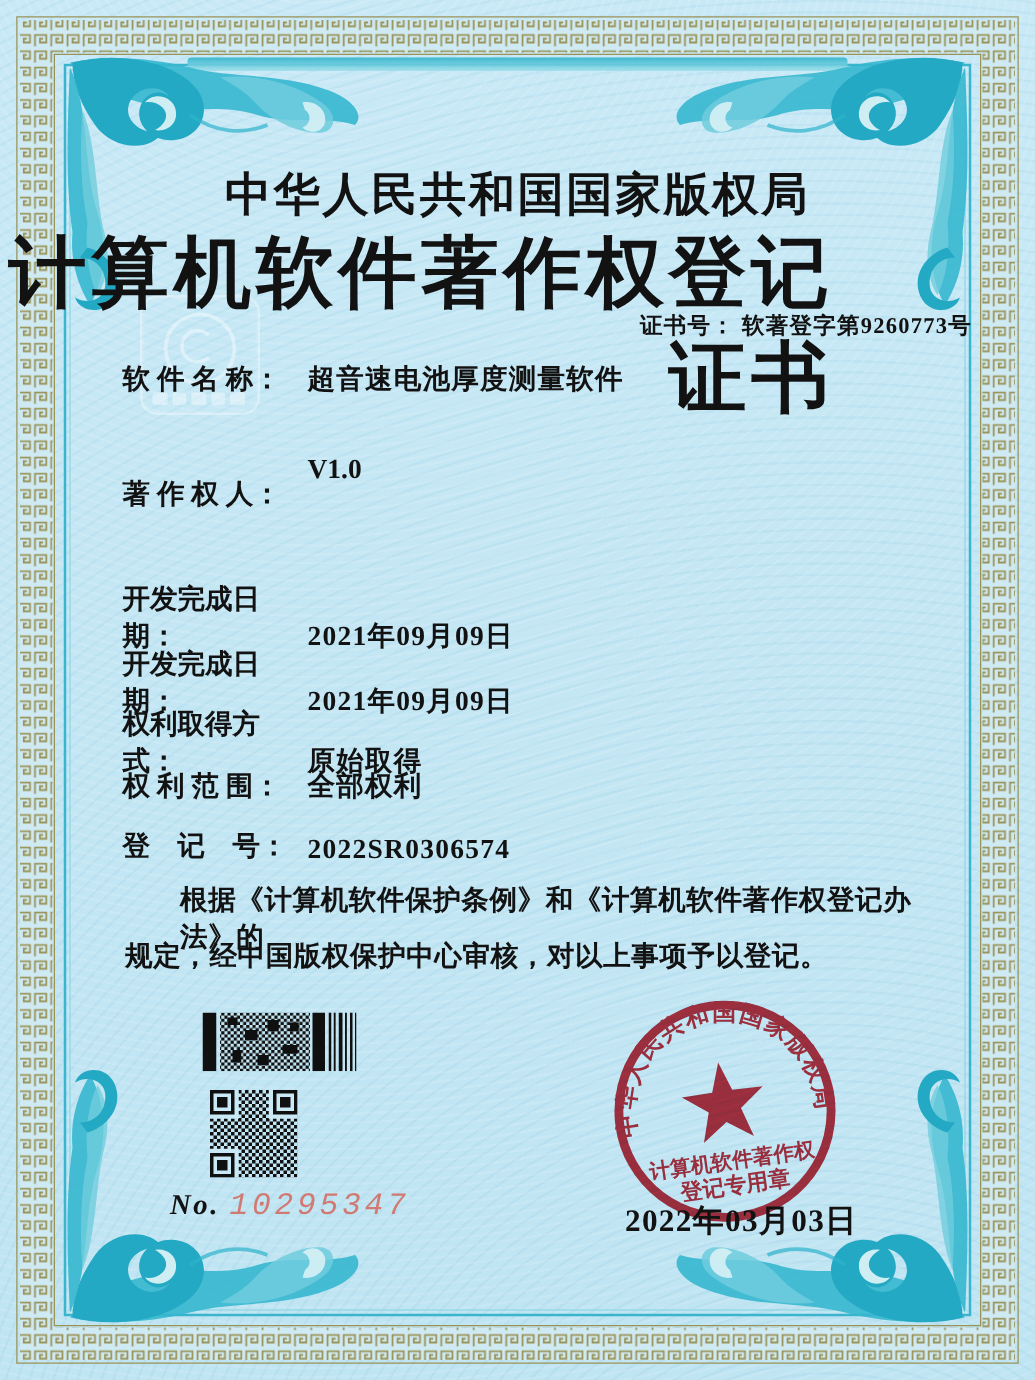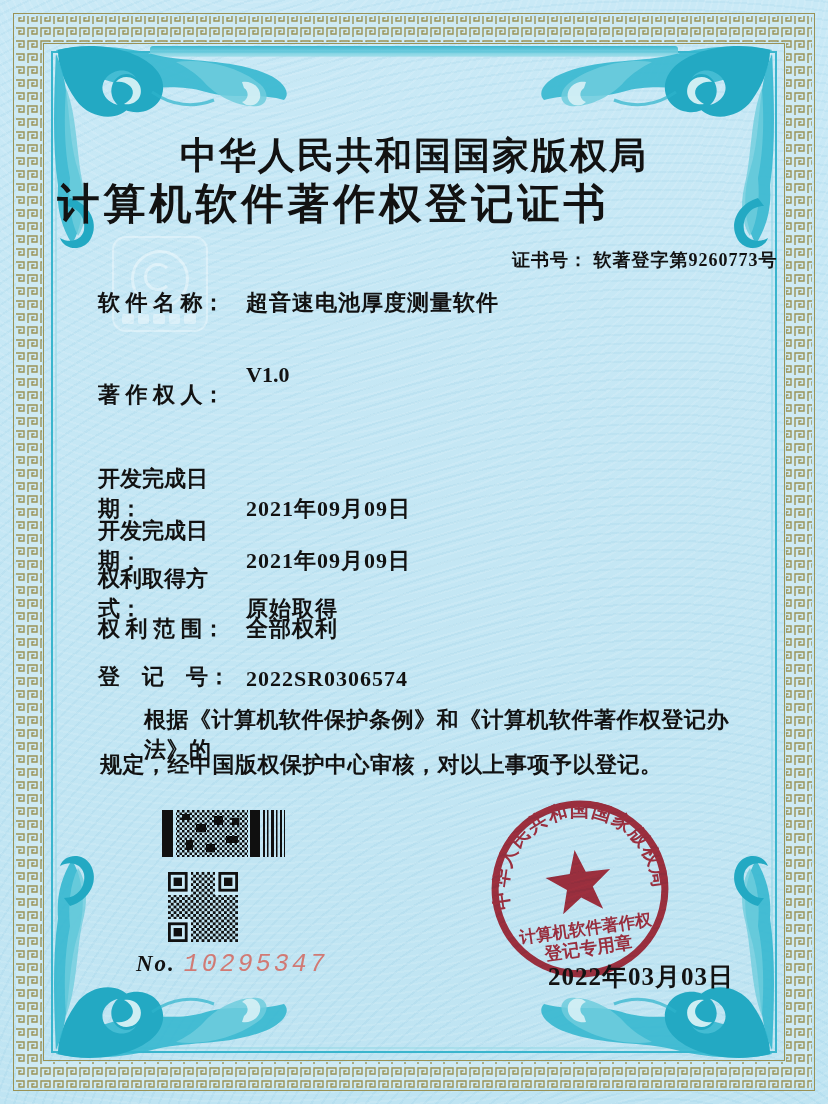--- a/index.html
+++ b/index.html
@@ -11,30 +11,30 @@
     background:
       repeating-radial-gradient(circle at 30% -10%, rgba(255,255,255,0.10) 0 2px, rgba(255,255,255,0) 2px 7px),
       repeating-radial-gradient(circle at 80% 120%, rgba(74,160,199,0.07) 0 2px, rgba(74,160,199,0) 2px 9px),
       linear-gradient(#c9e9f6,#bfe4f2);
     font-family:"Liberation Serif","DejaVu Serif",serif;
     color:#121212;
   }
   .frame{position:absolute;left:0;top:0;}
   .abs{position:absolute;}
   .title1{left:0;top:131px;width:828px;text-align:center;font-size:37px;font-weight:700;letter-spacing:2px;}
-  .title2{left:0;top:176px;width:667px;text-align:center;font-size:42px;font-weight:700;letter-spacing:4px;}
+  .title2{left:0;top:176px;width:667px;text-align:right;font-size:62px;font-weight:700;letter-spacing:4px;}
   .certno{left:512px;top:248px;font-size:18px;font-weight:700;letter-spacing:1px;}
   .row{left:98px;width:668px;display:flex;font-size:22px;font-weight:700;align-items:flex-end;}
   .row .lab{width:148px;flex:0 0 148px;}
   .row .val{flex:1;letter-spacing:1px;}
   .val2{left:246px;font-size:22px;font-weight:700;margin-top:44px;}
   .stmt{font-size:22px;font-weight:700;letter-spacing:0.5px;}
   .serial{left:136px;top:950px;font-size:23px;font-weight:700;letter-spacing:2px;font-style:italic;}
   .serial .num{font-family:"Liberation Mono","DejaVu Sans Mono",monospace;font-size:25px;color:#d4685f;letter-spacing:3px;opacity:.85;font-weight:400;}
-  .issue-date{left:500px;top:960px;font-size:25px;font-weight:700;letter-spacing:1px;margin-left:48px;}
+  .issue-date{left:500px;top:960px;font-size:25px;font-weight:700;letter-spacing:1px;}
   .seal{left:484px;top:793px;transform:rotate(-8deg);opacity:.92;mix-blend-mode:multiply;}
   .wm{left:112px;top:236px;width:92px;height:92px;border:2px solid rgba(255,255,255,0.65);
       border-radius:14px;opacity:.55;box-shadow:0 0 6px rgba(255,255,255,0.35) inset;}
   .wm .c{position:absolute;left:17px;top:12px;width:52px;height:52px;border:3px solid rgba(255,255,255,0.7);border-radius:50%;}
   .wm .c2{position:absolute;left:30px;top:25px;width:22px;height:22px;border:3px solid rgba(255,255,255,0.7);border-radius:50%;border-right-color:transparent;}
   .wm .l{position:absolute;bottom:6px;left:8px;width:74px;height:10px;display:flex;gap:4px;}
   .wm .l i{flex:1;background:rgba(255,255,255,0.65);border-radius:2px;}
 </style>
 </head>
 <body>

